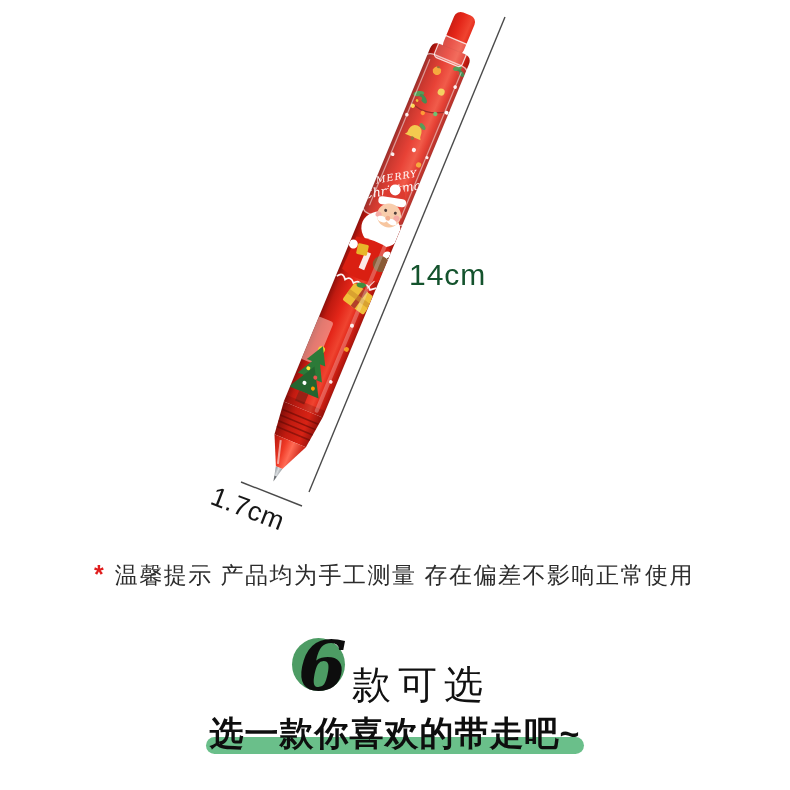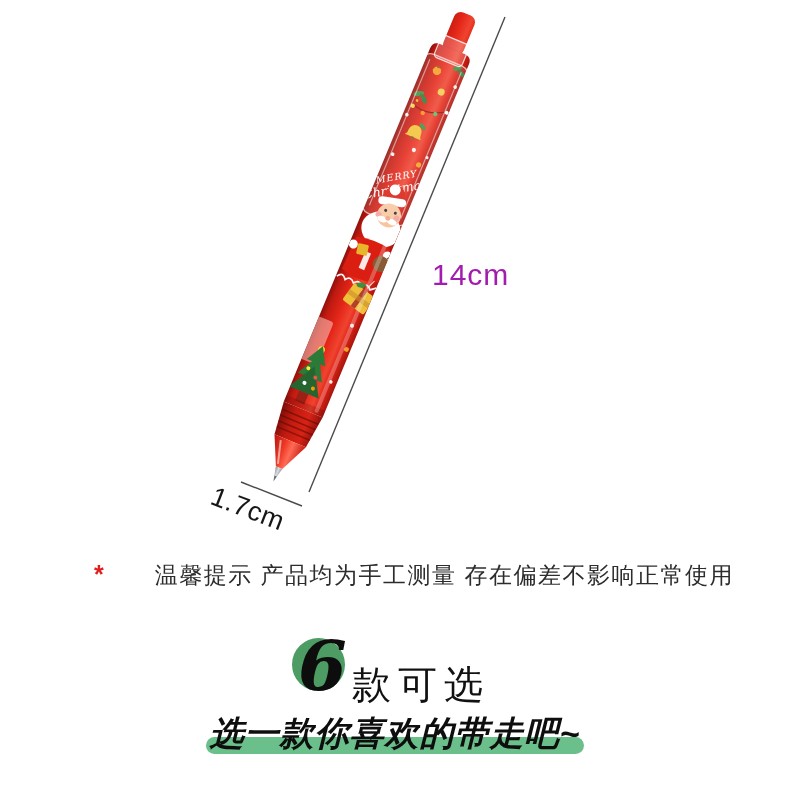--- a/index.html
+++ b/index.html
@@ -3,38 +3,38 @@
 <meta charset="utf-8">
 <style>
   html,body{margin:0;padding:0;background:#fff;}
   #stage{
     position:relative;width:790px;height:790px;background:#fff;overflow:hidden;
     font-family:"Liberation Sans",sans-serif;
   }
   #pen-svg{position:absolute;left:0;top:0;}
   .abs{position:absolute;}
   #length-label{
-    left:432px;top:260px;font-size:30px;color:#a21caf;letter-spacing:1px;line-height:1;
+    left:409px;top:260px;font-size:30px;color:#14532d;letter-spacing:1px;line-height:1;
   }
   #diameter-label{
     left:217px;top:483px;font-size:27px;color:#161616;letter-spacing:.5px;line-height:1;
     transform:rotate(21deg);transform-origin:0 0;
   }
   #notice{left:94px;top:560px;display:flex;align-items:flex-start;white-space:nowrap;}
   #notice .star{font-size:25px;line-height:1;margin-right:11px;position:relative;top:2px;font-weight:700;}
-  #notice .ntext{font-size:23px;line-height:1;color:#2c2c2c;letter-spacing:1.5px;position:relative;top:4px;margin-left:40px;}
+  #notice .ntext{font-size:23px;line-height:1;color:#2c2c2c;letter-spacing:1.5px;position:relative;top:4px;}
   #count-circle{left:292px;top:638px;width:53px;height:53px;border-radius:50%;}
   #count-number{
     left:298px;top:631px;font-family:"DejaVu Serif",serif;font-style:italic;font-weight:700;
     font-size:70px;line-height:1;color:#0d0d0d;
   }
   #count-suffix{
     left:352px;top:665px;font-size:39px;font-weight:400;letter-spacing:7px;line-height:1;color:#111;
   }
-  #subtitle-wrap{left:0;top:713px;width:790px;text-align:center;font-style:italic;}
+  #subtitle-wrap{left:0;top:713px;width:790px;text-align:center;}
   #subtitle-inner{position:relative;display:inline-block;}
   #subtitle-bar{
     position:absolute;left:-4px;right:-4px;top:24px;height:17px;border-radius:9px;z-index:0;
   }
   #subtitle-text{
     position:relative;z-index:1;font-size:34px;font-weight:700;letter-spacing:1px;line-height:1.2;color:#0e0e0e;
   }
 </style>
 </head>
 <body>

